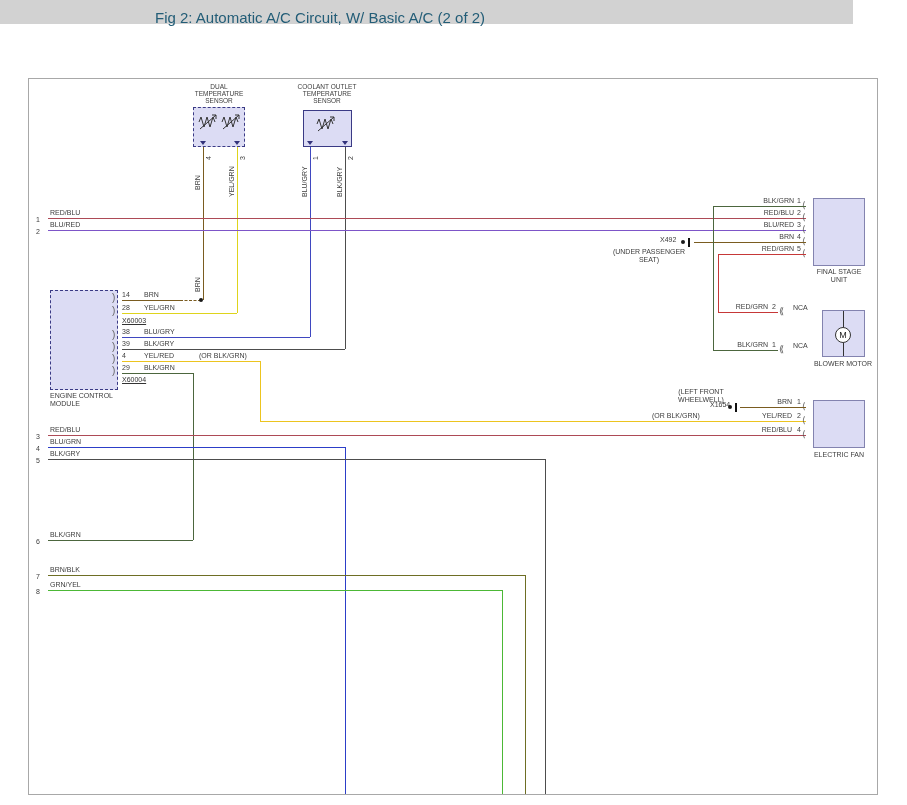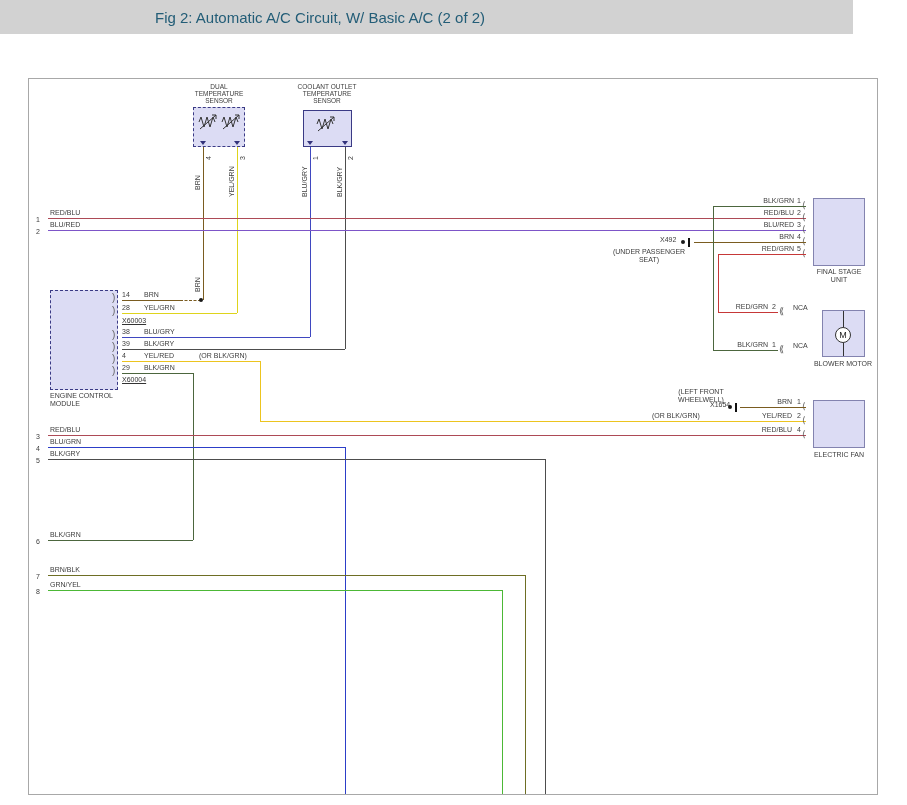--- a/index.html
+++ b/index.html
@@ -1,19 +1,19 @@
 <!DOCTYPE html>
 <html style="--header-bg: #d2d2d2; --title-color: #235d77; --label-color: #3c3c3c; --box-fill: #dcdcf4; --box-border: #3a3a85; --box-border2: #8383af; --red-blu: #ad4a56; --blu-red: #7d55c8; --brn: #7a5c20; --yel-grn: #ded41c; --blu-gry: #3f48c0; --blk-gry: #4d4d4d; --yel-red: #ecc41f; --blk-grn: #4c663e; --red-grn: #c63838; --blu-grn: #2c3ec8; --brn-blk: #6e6e24; --grn-yel: #4cb836;"><head>
 <meta charset="utf-8">
 <style>
   * { box-sizing: border-box; }
   html,body { margin:0; padding:0; background:#ffffff; }
   .page { position:relative; width:907px; height:805px; overflow:hidden; background:#fff;
           font-family:"Liberation Sans", sans-serif; }
-  .header { position:absolute; left:0; top:0; width:853px; height:34px; background:var(--header-bg,#d2d2d2); }
+  .header { position:absolute; left:0; top:0; width:853px; height:24px; background:var(--header-bg,#d2d2d2); }
   .title  { position:absolute; left:155px; top:9px; font-size:15px; color:var(--title-color,#235d77); white-space:nowrap; }
   .canvas { position:absolute; left:28px; top:78px; width:850px; height:717px; border:1px solid #a8a8a8; background:#fff; }
 
   .lbl { position:absolute; font-size:7px; line-height:8px; color:var(--label-color,#3c3c3c); white-space:nowrap; }
   .sm  { font-size:6.5px; line-height:7px; }
   .cl  { text-align:center; }
   .cl span { display:block; }
   .rt  { text-align:right; }
   .vlbl { transform:rotate(-90deg); transform-origin:0 0; }
   .ulink { text-decoration:underline; color:#333; }

